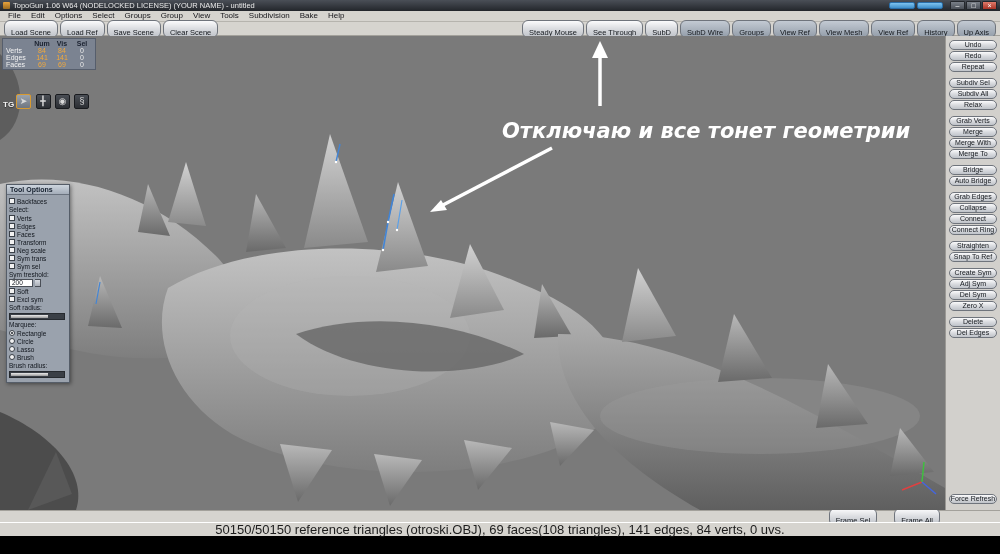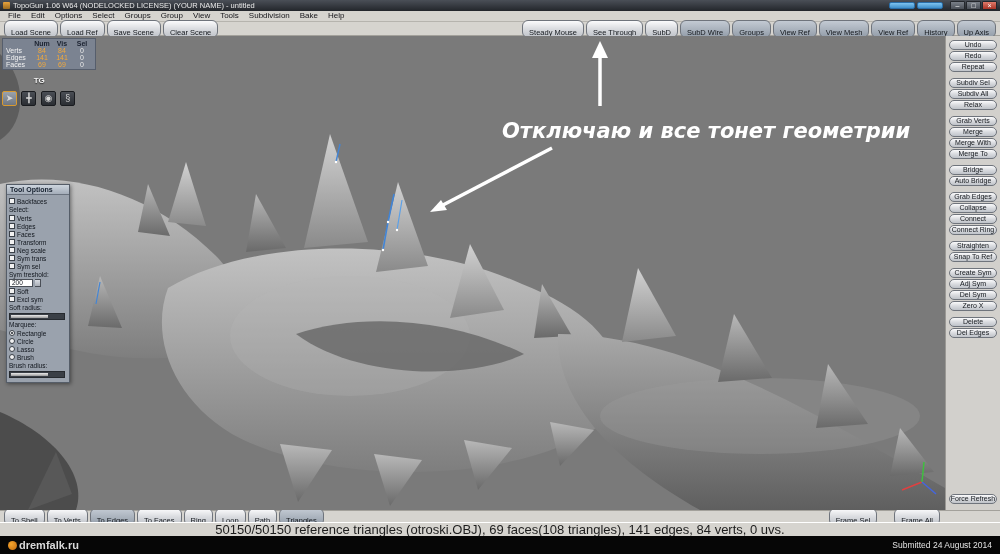--- a/index.html
+++ b/index.html
@@ -44,22 +44,22 @@
     background:rgba(123,131,146,.93); border:1px solid #565e6c; padding:1px;
     font-size:7px; color:#eee; }
   .stats-header { display:flex; color:#1b2230; font-weight:bold; }
   .stats-row { display:flex; }
   .stats-cell { width:20px; text-align:center; }
   .stats-cell.lbl { width:28px; text-align:left; padding-left:2px; color:#f2f2f2; }
   .stats-cell.num { color:#f2a93b; }
   .stats-cell.sel { color:#e8e8e8; }
 
   
-  .left-tools { position:absolute; left:2px; top:40px; display:flex;
-    flex-direction:column; gap:2px; align-items:center; }
+  .left-tools { position:absolute; left:2px; top:54px; display:flex;
+    flex-direction:row; gap:2px; align-items:flex-end; }
   .tg-logo { font-size:8px; font-weight:bold; color:#f2f2f2; margin-left:1px;
     text-shadow:0 1px 1px #333; }
   .tool-btn { width:15px; height:15px; padding:0; text-align:center; color:#d9d9d9;
     font-size:9px; line-height:13px; border:1px solid #191b1f; border-radius:2px;
     background:linear-gradient(#4a4e55,#2b2e33); }
   .tool-btn.active { background:linear-gradient(#9aa2ac,#6f7680); border-color:#d89a30; }
 
   
   .tool-options { position:absolute; left:6px; top:148px; width:64px;
     background:#9aa2ad; border:1px solid #555d68; box-shadow:1px 1px 4px rgba(0,0,0,.45);
@@ -471,50 +471,25 @@
 
           <button class="pill rp gap">Delete</button>
 
           <button class="pill rp">Del Edges</button>
         </div>
       <button class="pill force">Force Refresh</button>
     </div>
   </div>
 
   <div class="bottom-toolbar">
-    <div class="bt-left">
-
-        <button class="pill">To Shell</button>
-
-        <button class="pill">To Verts</button>
-
-        <button class="pill active">To Edges</button>
-
-        <button class="pill">To Faces</button>
-
-        <button class="pill">Ring</button>
-
-        <button class="pill">Loop</button>
-
-        <button class="pill">Path</button>
-
-        <button class="pill active">Triangles</button>
-      </div>
     <div class="bt-right">
 
         <button class="pill">Frame Sel</button>
 
         <button class="pill">Frame All</button>
       </div>
   </div>
 
   <div class="statusbar">
     <span>50150/50150 reference triangles (otroski.OBJ), 69 faces(108 triangles), 141 edges, 84 verts, 0 uvs.</span>
   </div>
 
-  <div class="footer">
-    <span class="logo">
-      <span class="logo-dot"></span>
-      <span>dremfalk.ru</span>
-    </span>
-    <span class="submitted">Submitted 24 August 2014</span>
-  </div>
 </div>
 
 </body></html>

